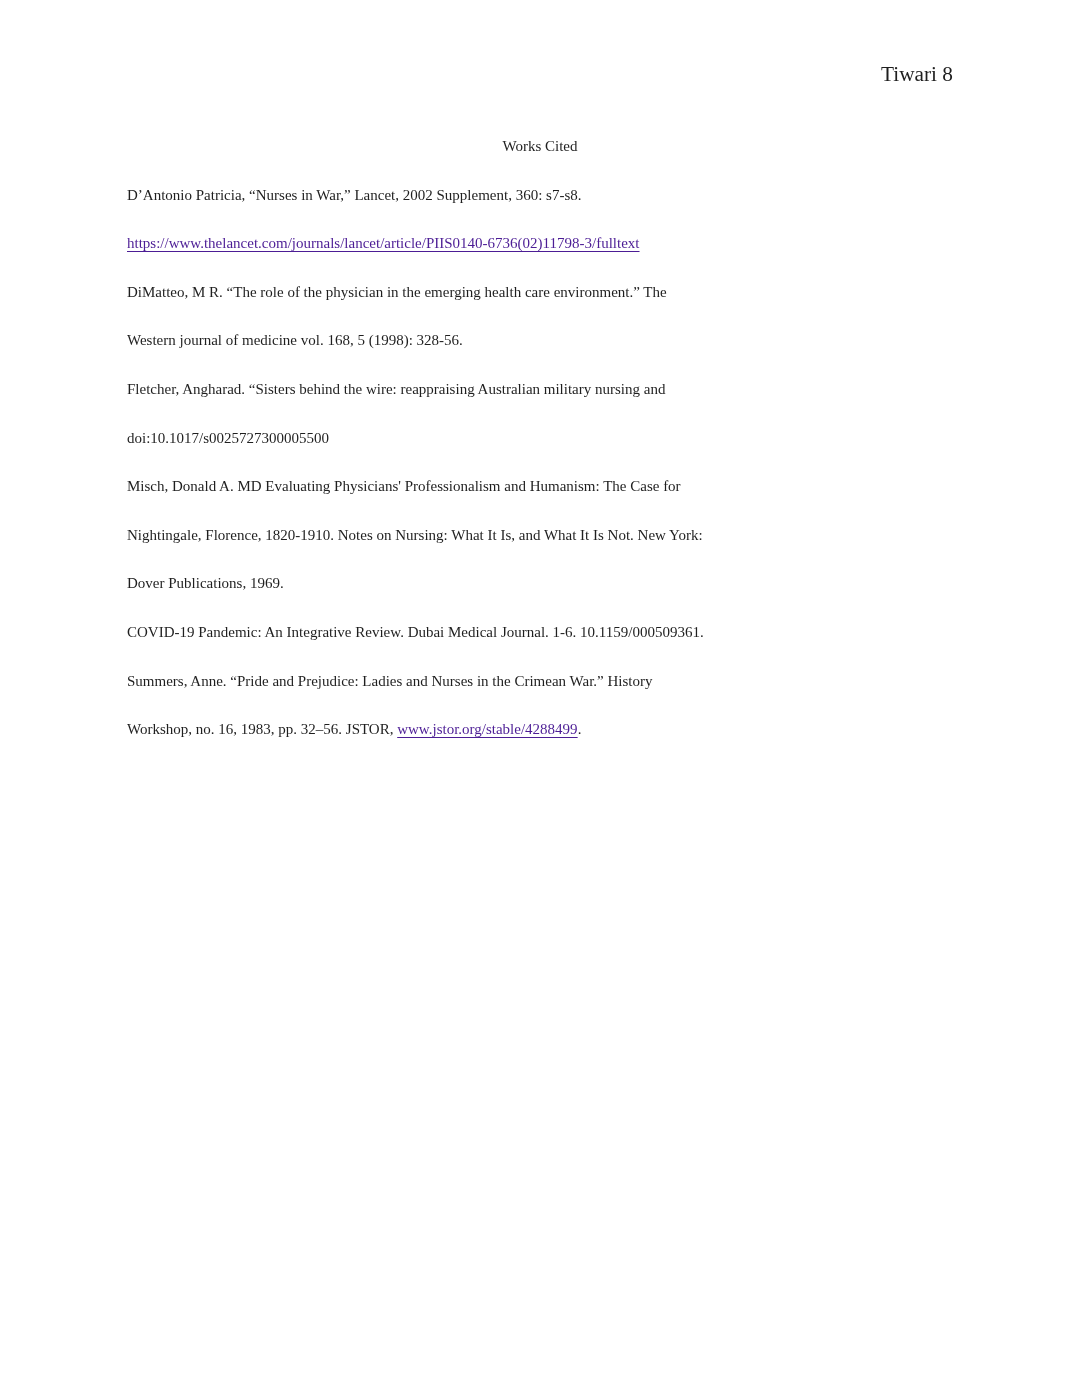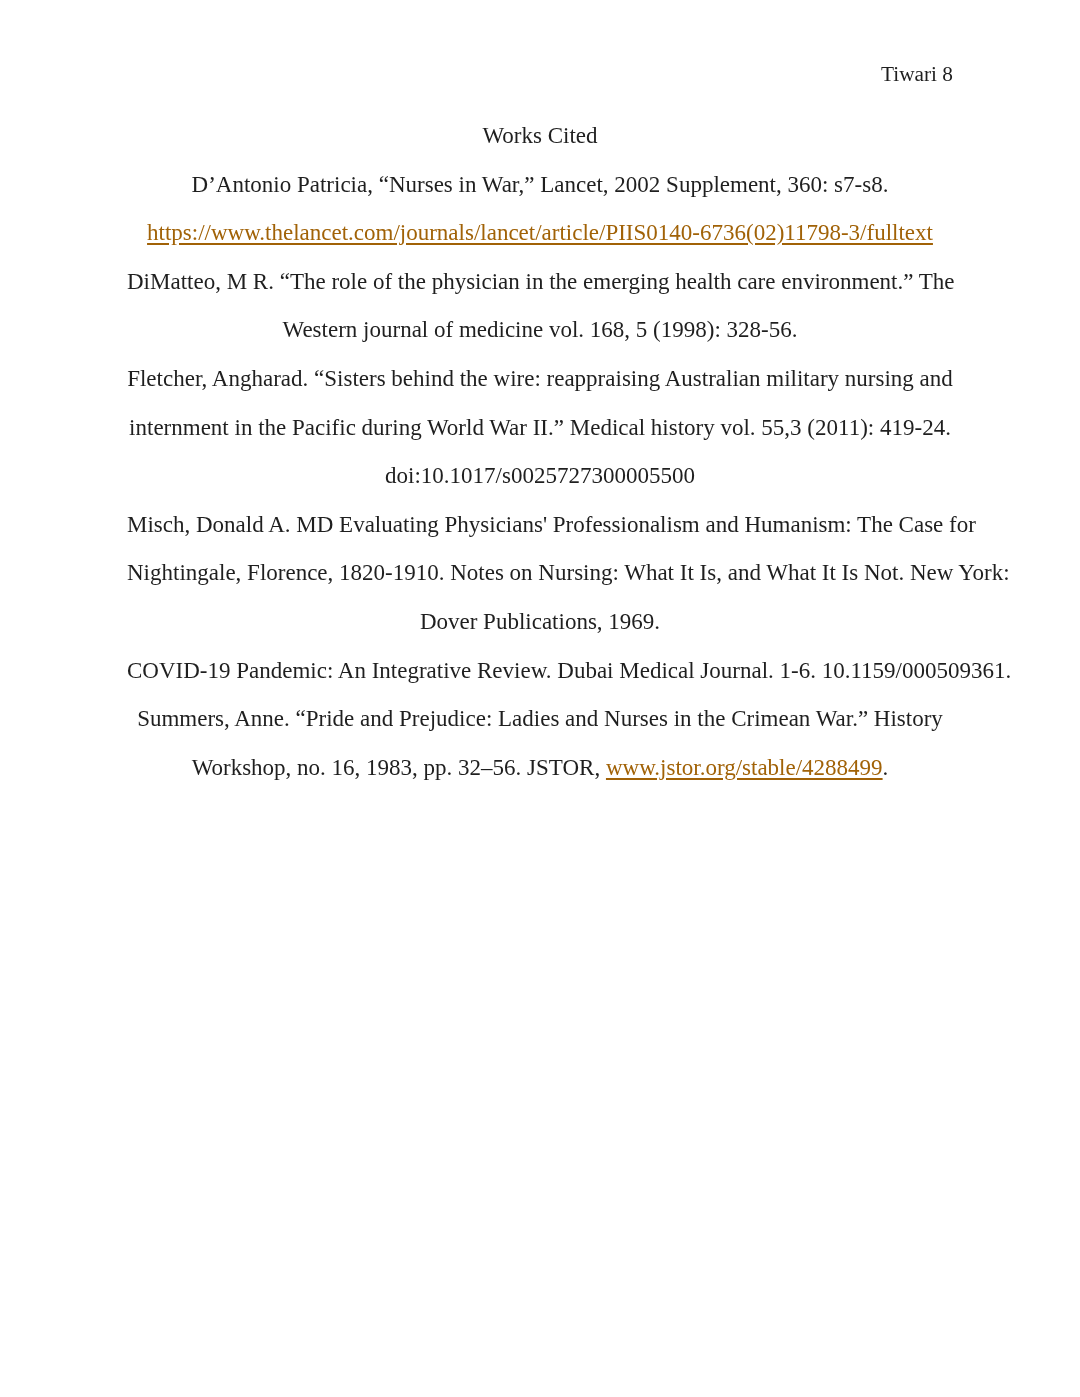--- a/index.html
+++ b/index.html
@@ -22,53 +22,52 @@
     top: 62px;
     left: 127px;
     right: 127px;
     text-align: right;
     font-size: 21.3px;
     line-height: 24px;
     color: #1f1f1f;
   }
   .doc-body {
     position: absolute;
-    top: 112px;
+    top: 122px;
     left: 127px;
     right: 127px;
-    font-size: 23px;
+    font-size: 15px;
     line-height: 48.6px;
   }
   .line {
     white-space: nowrap;
-    text-align: center;
+    text-align: left;
   }
   .line.center {
     text-align: center;
   }
   .doc-link {
-    color: #a16207;
+    color: #4c1d95;
     text-decoration: underline;
     text-underline-offset: 3px;
     cursor: pointer;
   }
 </style>
 </head>
 <body>
 
 <div class="page">
   <div class="page-header">Tiwari 8</div>
   <div class="doc-body">
       <div class="line center"><span>Works Cited</span></div>
       <div class="line"><span>D’Antonio Patricia, “Nurses in War,” Lancet, 2002 Supplement, 360: s7-s8.</span></div>
       <div class="line"><a class="doc-link" href="#">https://www.thelancet.com/journals/lancet/article/PIIS0140-6736(02)11798-3/fulltext</a></div>
       <div class="line"><span>DiMatteo, M R. “The role of the physician in the emerging health care environment.” The</span></div>
       <div class="line"><span>Western journal of medicine vol. 168, 5 (1998): 328-56.</span></div>
       <div class="line"><span>Fletcher, Angharad. “Sisters behind the wire: reappraising Australian military nursing and</span></div>
-      <div class="line"><span>internment in the Pacific during World War II.” Medical history vol. 55,3 (2011): 419-24.</span></div>
       <div class="line"><span>doi:10.1017/s0025727300005500</span></div>
       <div class="line"><span>Misch, Donald A. MD Evaluating Physicians' Professionalism and Humanism: The Case for</span></div>
       <div class="line"><span>Nightingale, Florence, 1820-1910. Notes on Nursing: What It Is, and What It Is Not. New York:</span></div>
       <div class="line"><span>Dover Publications, 1969.</span></div>
       <div class="line"><span>COVID-19 Pandemic: An Integrative Review. Dubai Medical Journal. 1-6. 10.1159/000509361.</span></div>
       <div class="line"><span>Summers, Anne. “Pride and Prejudice: Ladies and Nurses in the Crimean War.” History</span></div>
       <div class="line"><span>Workshop, no. 16, 1983, pp. 32–56. JSTOR, </span><a class="doc-link" href="#">www.jstor.org/stable/4288499</a><span>.</span></div>
     </div>
 </div>
 

